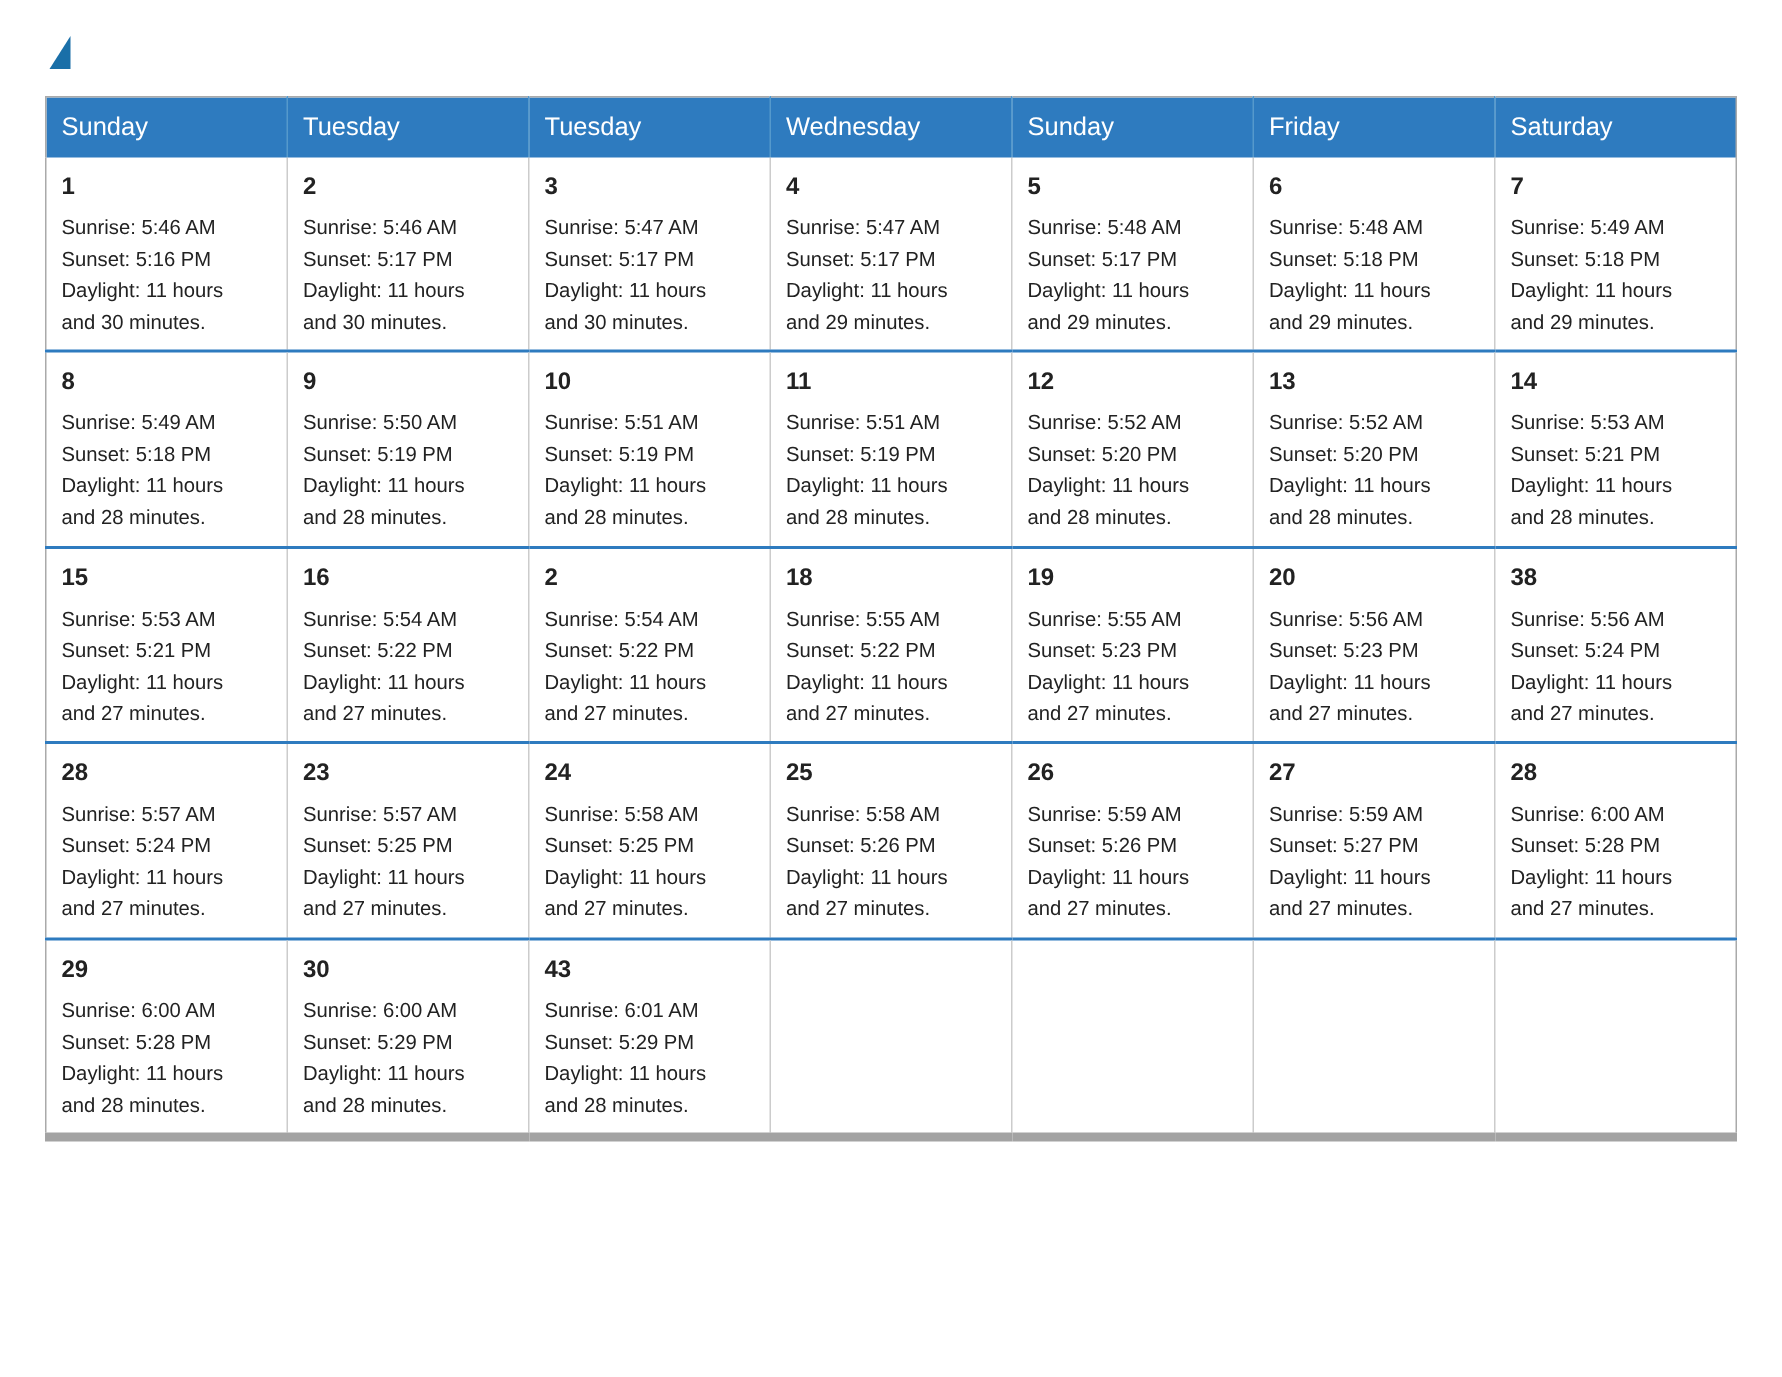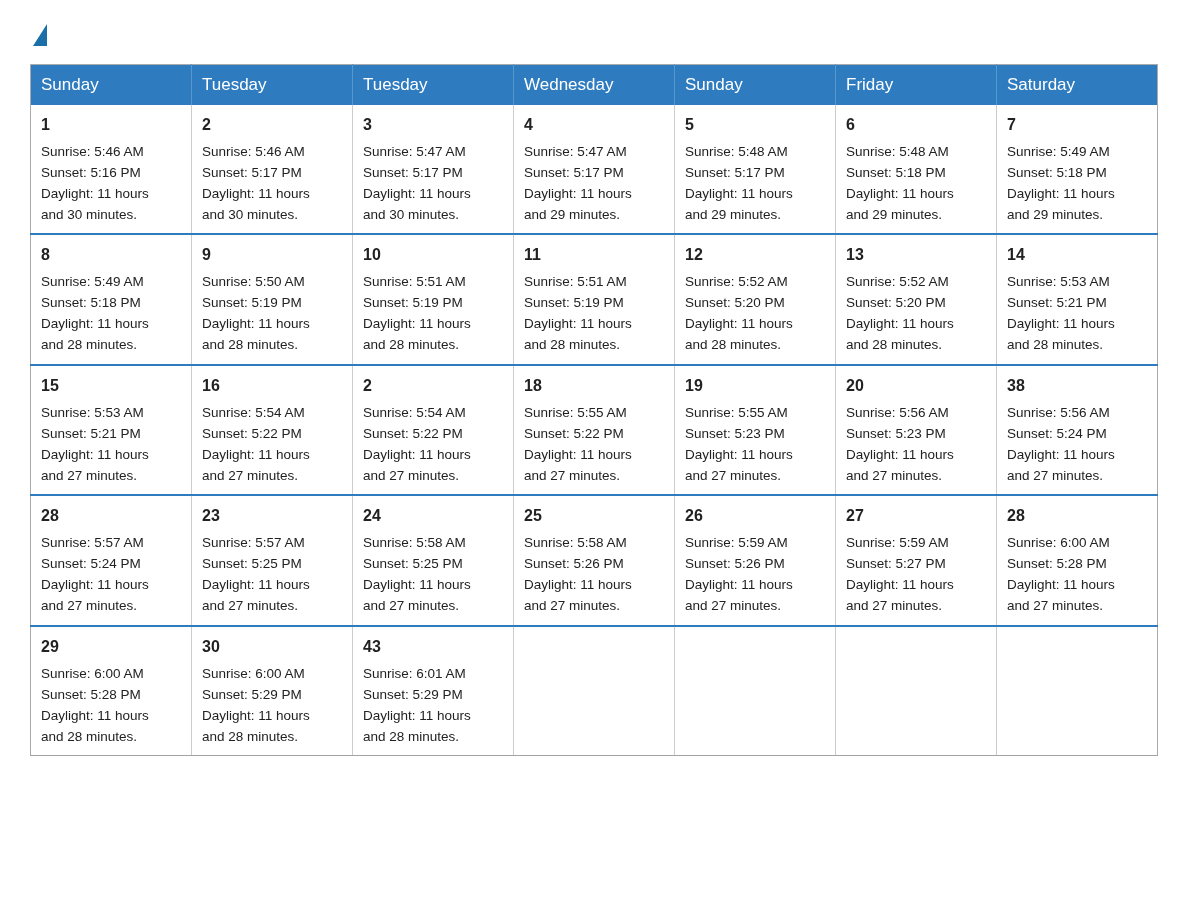--- a/index.html
+++ b/index.html
@@ -84,21 +84,21 @@
       width: 14.28%;
       min-height: 110px;
       font-size: 13.5px;
       color: #222;
       line-height: 1.55;
     }
     .calendar td:last-child {
       border-right: none;
     }
     .calendar tr:last-child td {
-      border-bottom: 1px solid #a3a3a3;
+      border-bottom: 6px solid #a3a3a3;
     }
     .day-num {
       font-size: 16px;
       font-weight: bold;
       margin-bottom: 4px;
       display: block;
     }
     .empty-cell {
       background: #fff;
     }

